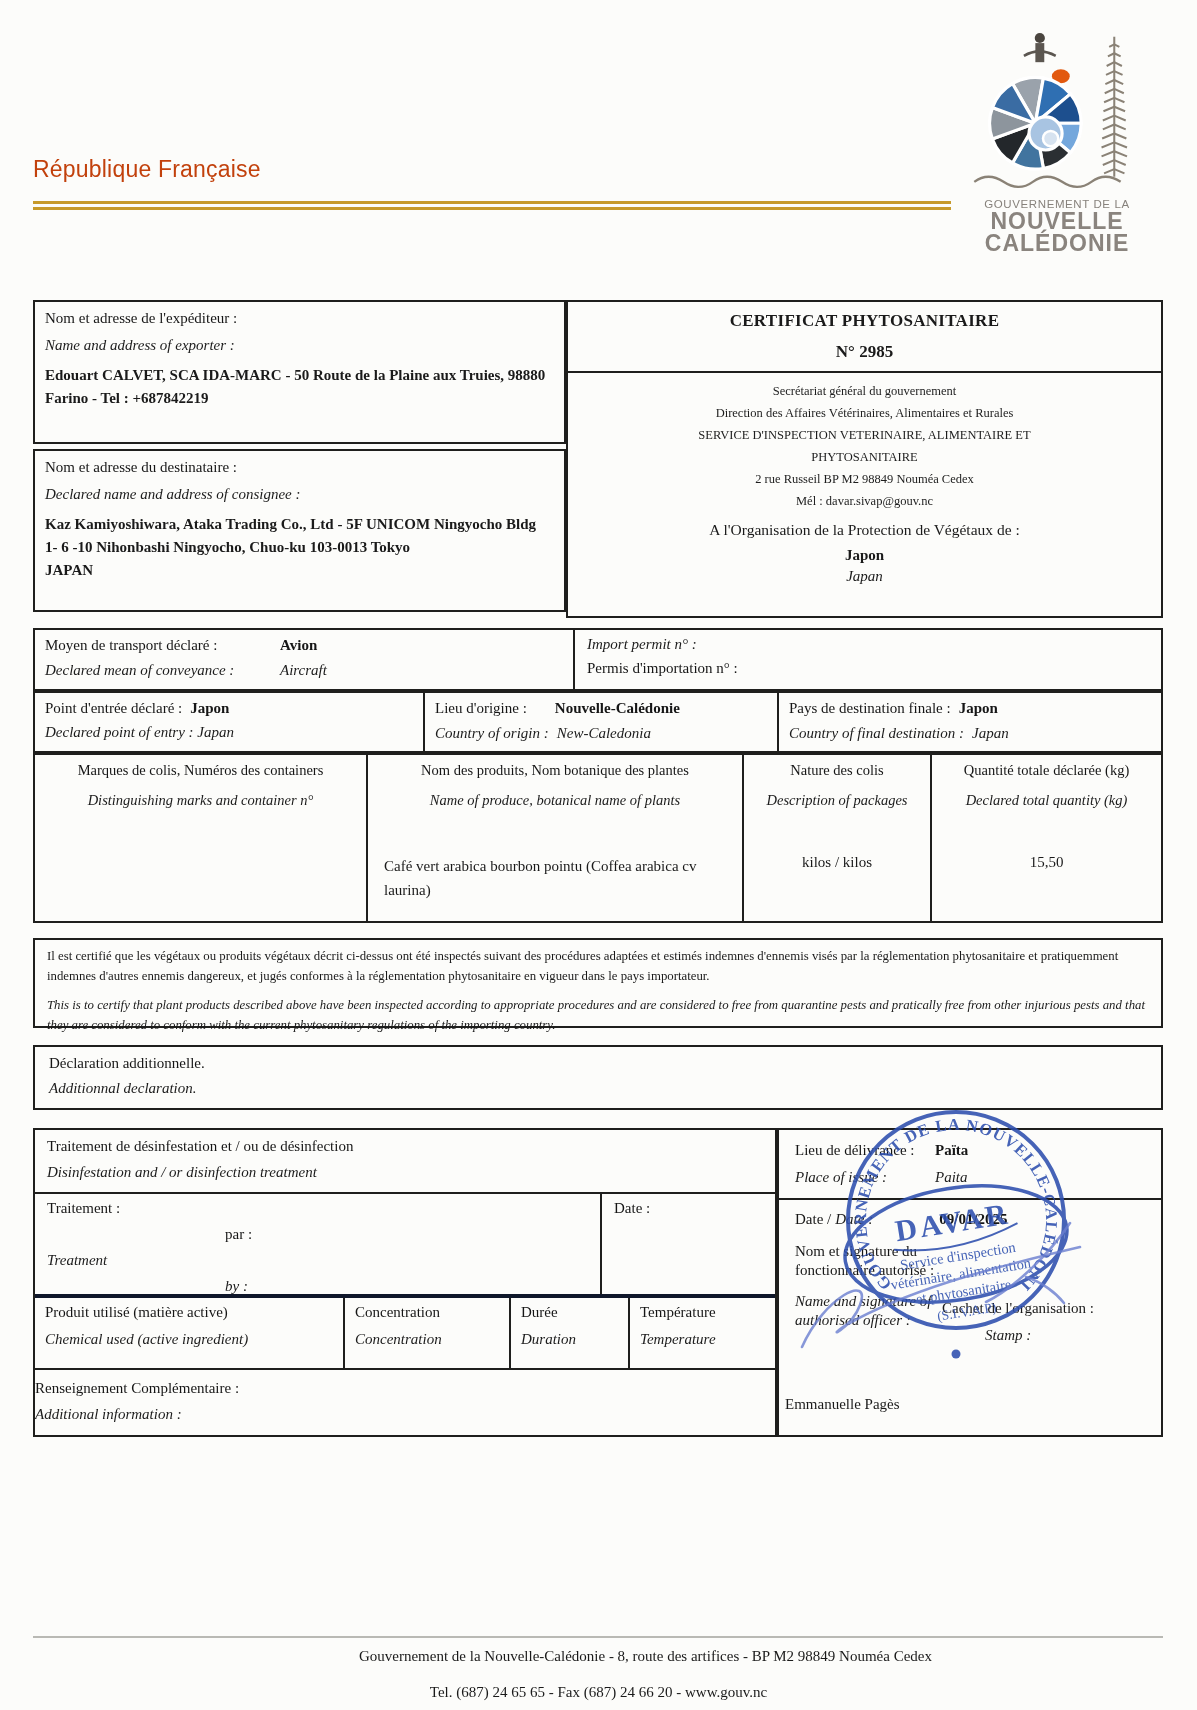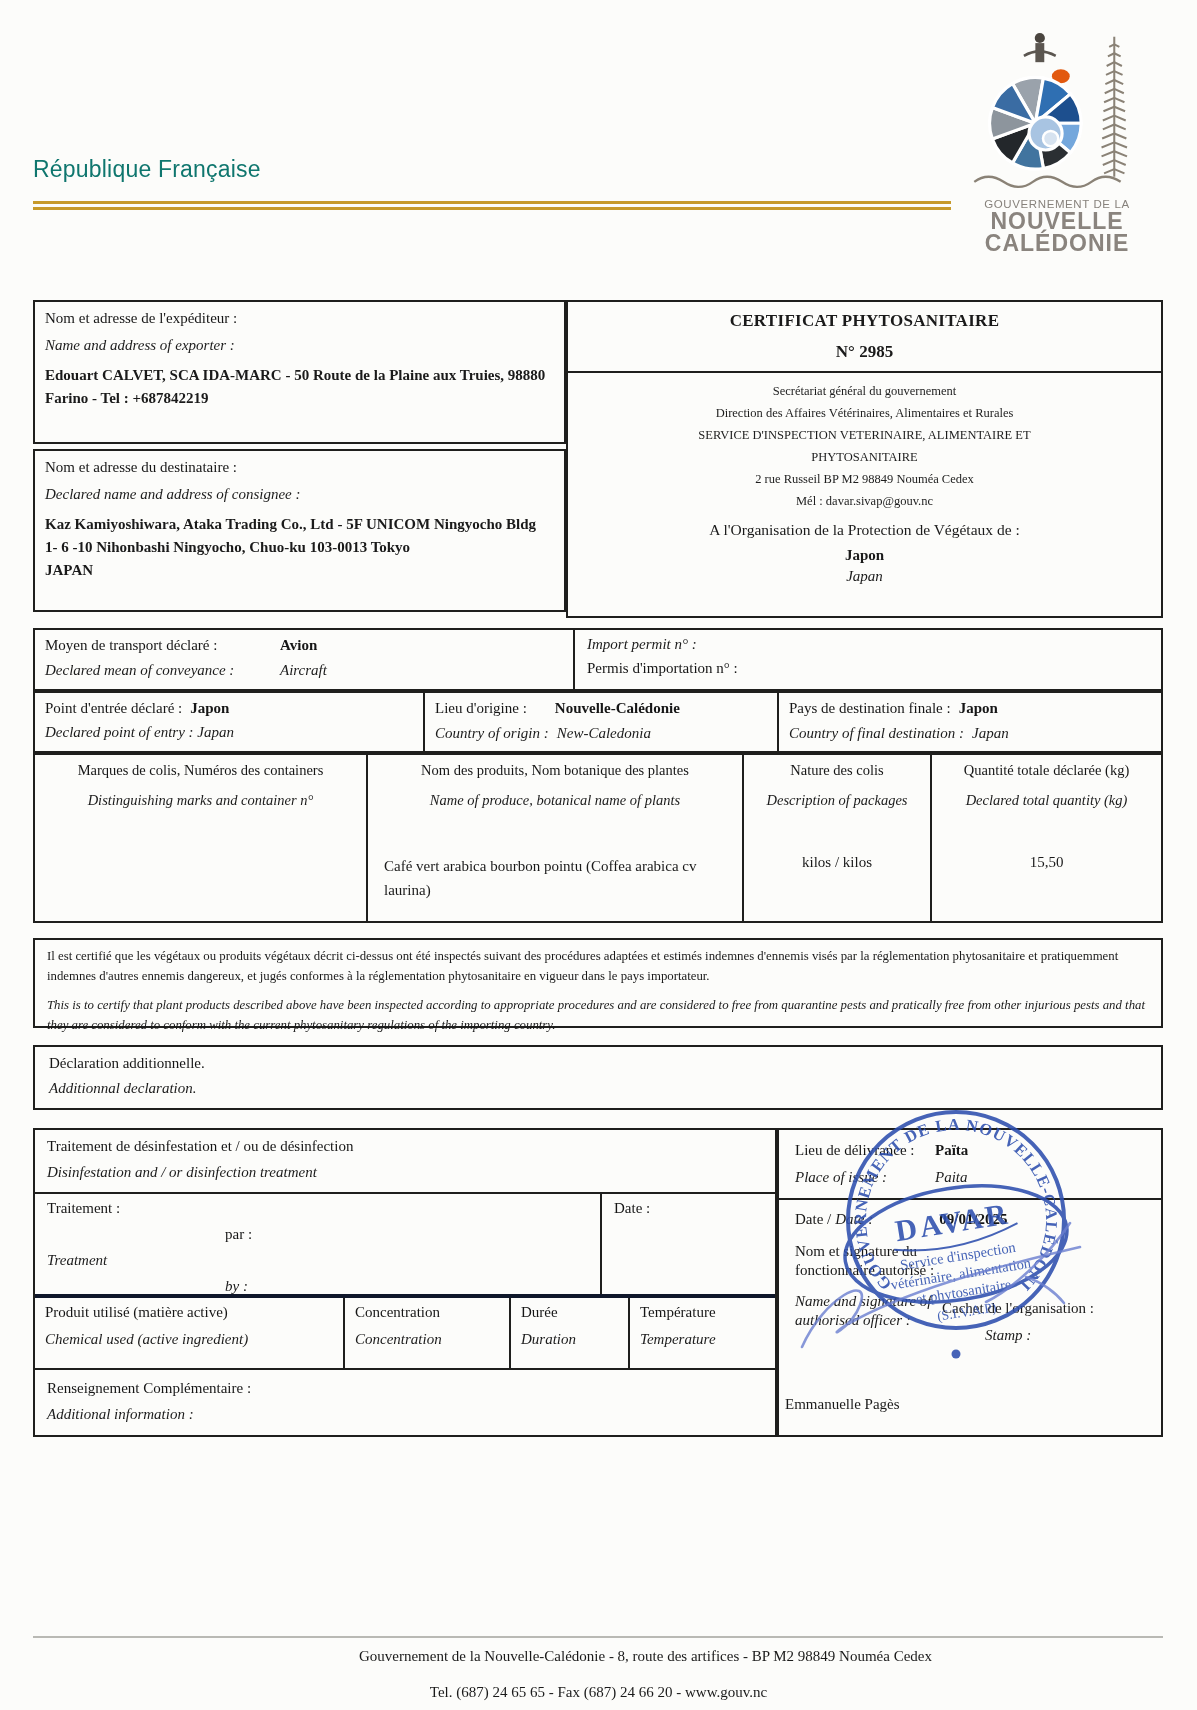--- a/index.html
+++ b/index.html
@@ -6,21 +6,21 @@
   html,body { background:#ffffff; }
   body { font-family:"Liberation Serif", serif; color:#1a1a1a; }
   .page { position:relative; width:1197px; height:1710px; margin:0 auto; background:#fcfcfa; overflow:hidden; }
   .abs { position:absolute; }
   .box { position:absolute; border:2px solid #1f1f1d; }
   .fr  { font-size:15px; color:#161616; }
   .en  { font-size:15px; font-style:italic; color:#1c1c1c; }
   .b   { font-weight:bold; }
 
   
-  #republique { left:33px; top:156px; font-family:"Liberation Sans", sans-serif; font-size:23px; color:#0f766e; letter-spacing:0.2px; }
+  #republique { left:33px; top:156px; font-family:"Liberation Sans", sans-serif; font-size:23px; color:#c2410c; letter-spacing:0.2px; }
   #gold { left:33px; top:201px; width:918px; }
   #gold .g1 { height:3px; background:#c79a2a; }
   #gold .g2 { height:3px; background:#c79a2a; margin-top:3px; }
   #logo { left:948px; top:24px; width:218px; text-align:center; }
   #logo .cap-small { font-family:"Liberation Sans", sans-serif; font-size:11.5px; letter-spacing:0.6px; color:#87827c; margin-top:2px; }
   #logo .cap-big { font-family:"Liberation Sans", sans-serif; font-size:23px; font-weight:bold; letter-spacing:1px; color:#8a847e; line-height:22px; }
 
   
   #box-exporter  { left:33px; top:300px; width:533px; height:144px; padding:8px 10px; }
   #box-consignee { left:33px; top:449px; width:533px; height:163px; padding:8px 10px; }
@@ -84,21 +84,21 @@
   #box-treat .trow .tr { flex:1; padding:6px 12px; }
   #box-treat .trow .line { height:26px; }
   .indent190 { margin-left:178px; }
   #box-treat .chem { display:flex; height:72px; border-bottom:2px solid #1f1f1d; }
   #box-treat .chem .cc { padding:6px 10px; }
   #box-treat .chem .w1 { width:310px; border-right:2px solid #1f1f1d; }
   #box-treat .chem .w2 { width:166px; border-right:2px solid #1f1f1d; }
   #box-treat .chem .w3 { width:119px; border-right:2px solid #1f1f1d; }
   #box-treat .chem .w4 { flex:1; }
   #box-treat .chem .fr { margin-bottom:10px; }
-  #box-treat .addl { padding:10px 12px; }
+  #box-treat .addl { padding:10px 0; }
   #box-treat .addl .fr { margin-bottom:9px; }
 
   
   #box-issue { left:777px; top:1128px; width:386px; height:309px; }
   #box-issue .place { height:70px; border-bottom:2px solid #1f1f1d; padding:11px 0 0 16px; }
   #box-issue .place .line { margin-bottom:9px; }
   .lab140 { display:inline-block; width:140px; }
   #box-issue .body { position:relative; padding:10px 0 0 16px; }
   #box-issue .officer-fr { margin-top:14px; line-height:19px; }
   #box-issue .officer-en { margin-top:12px; line-height:19px; }

